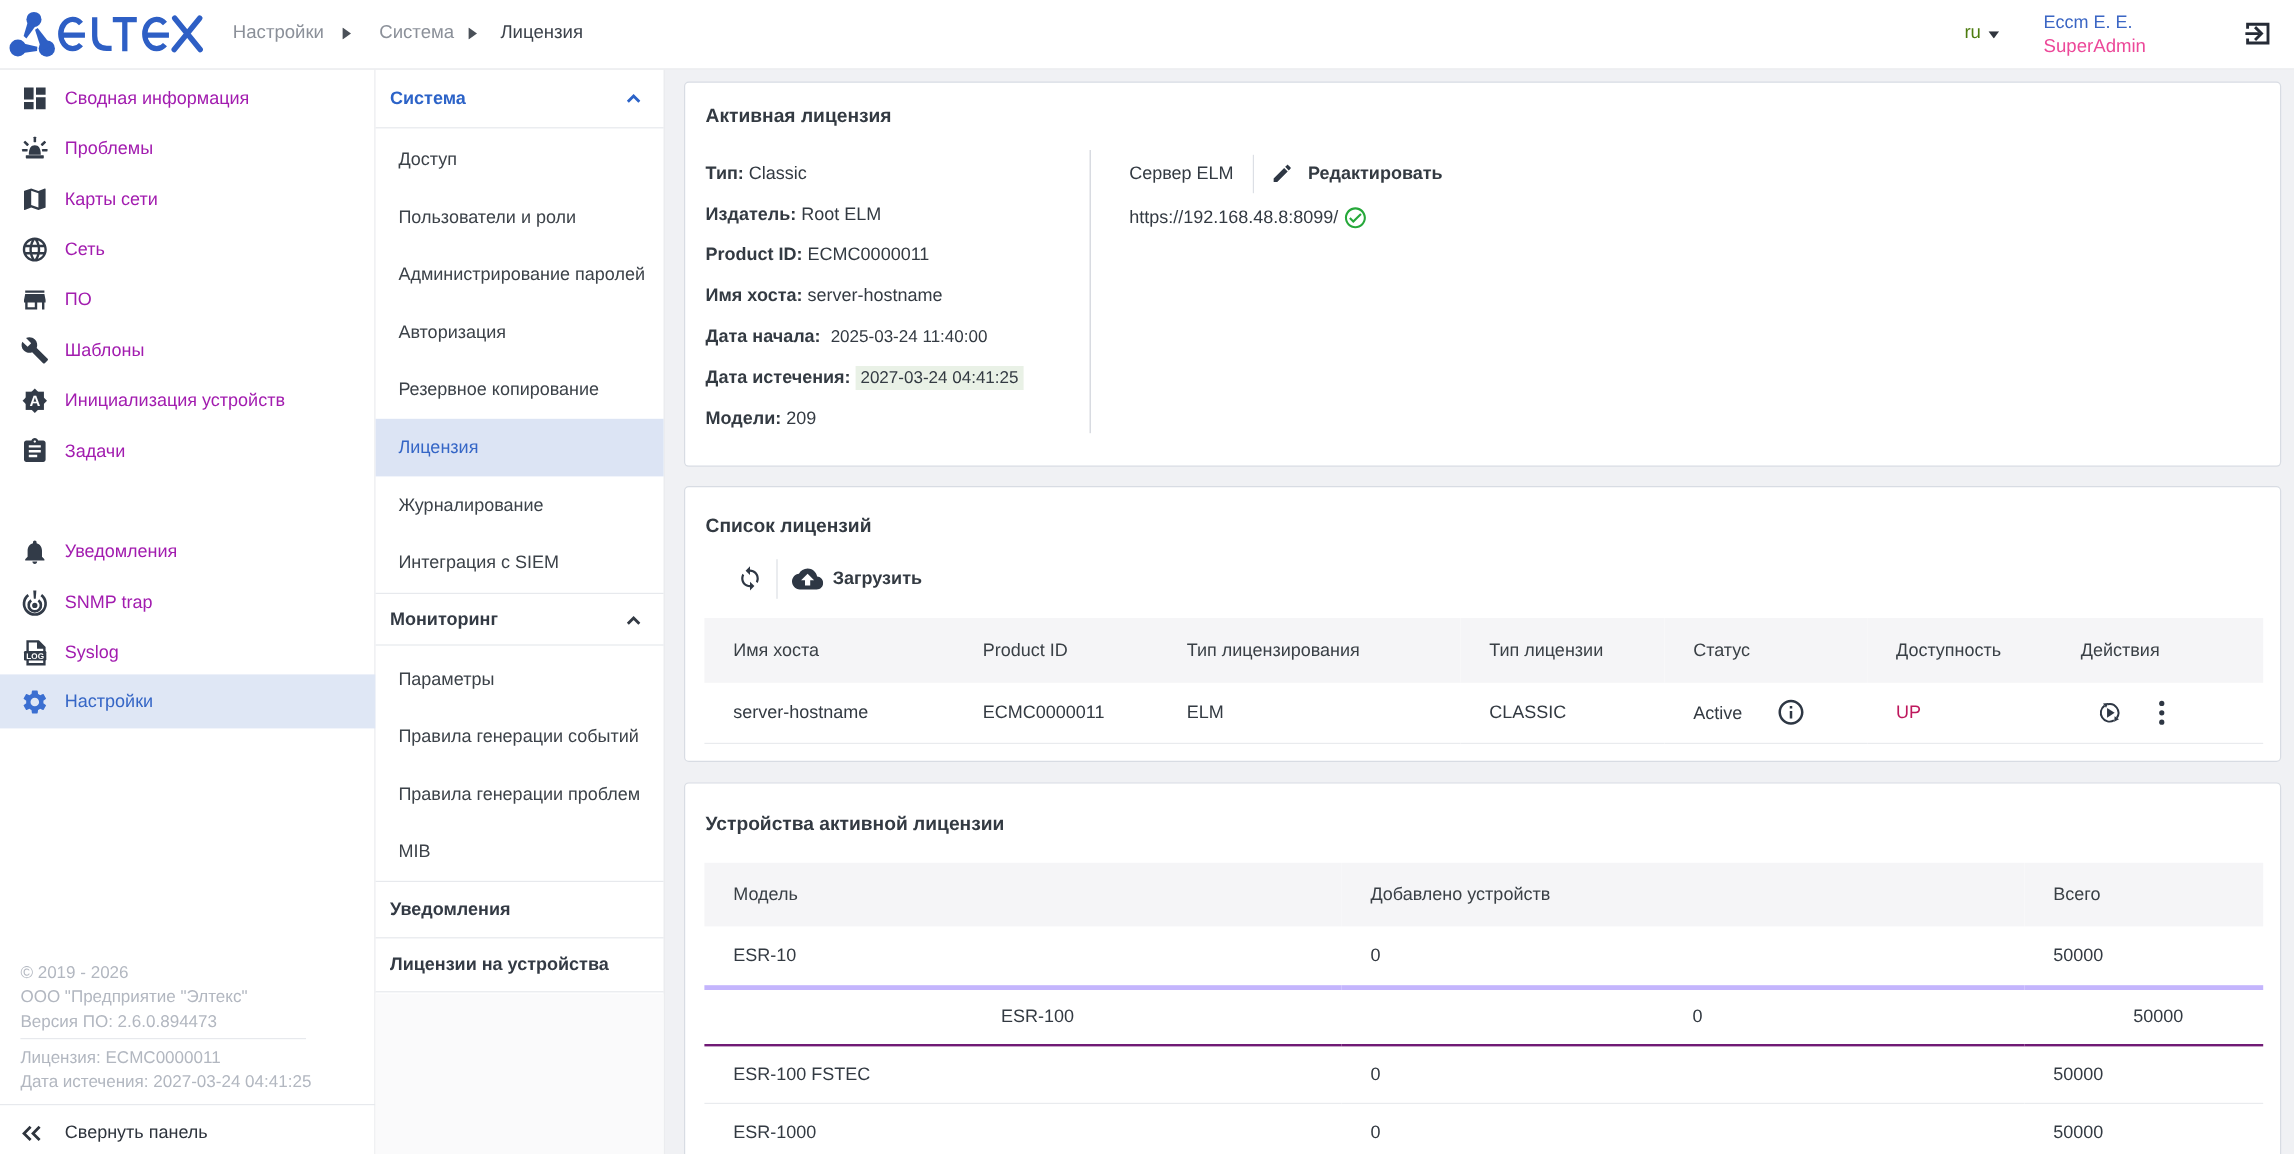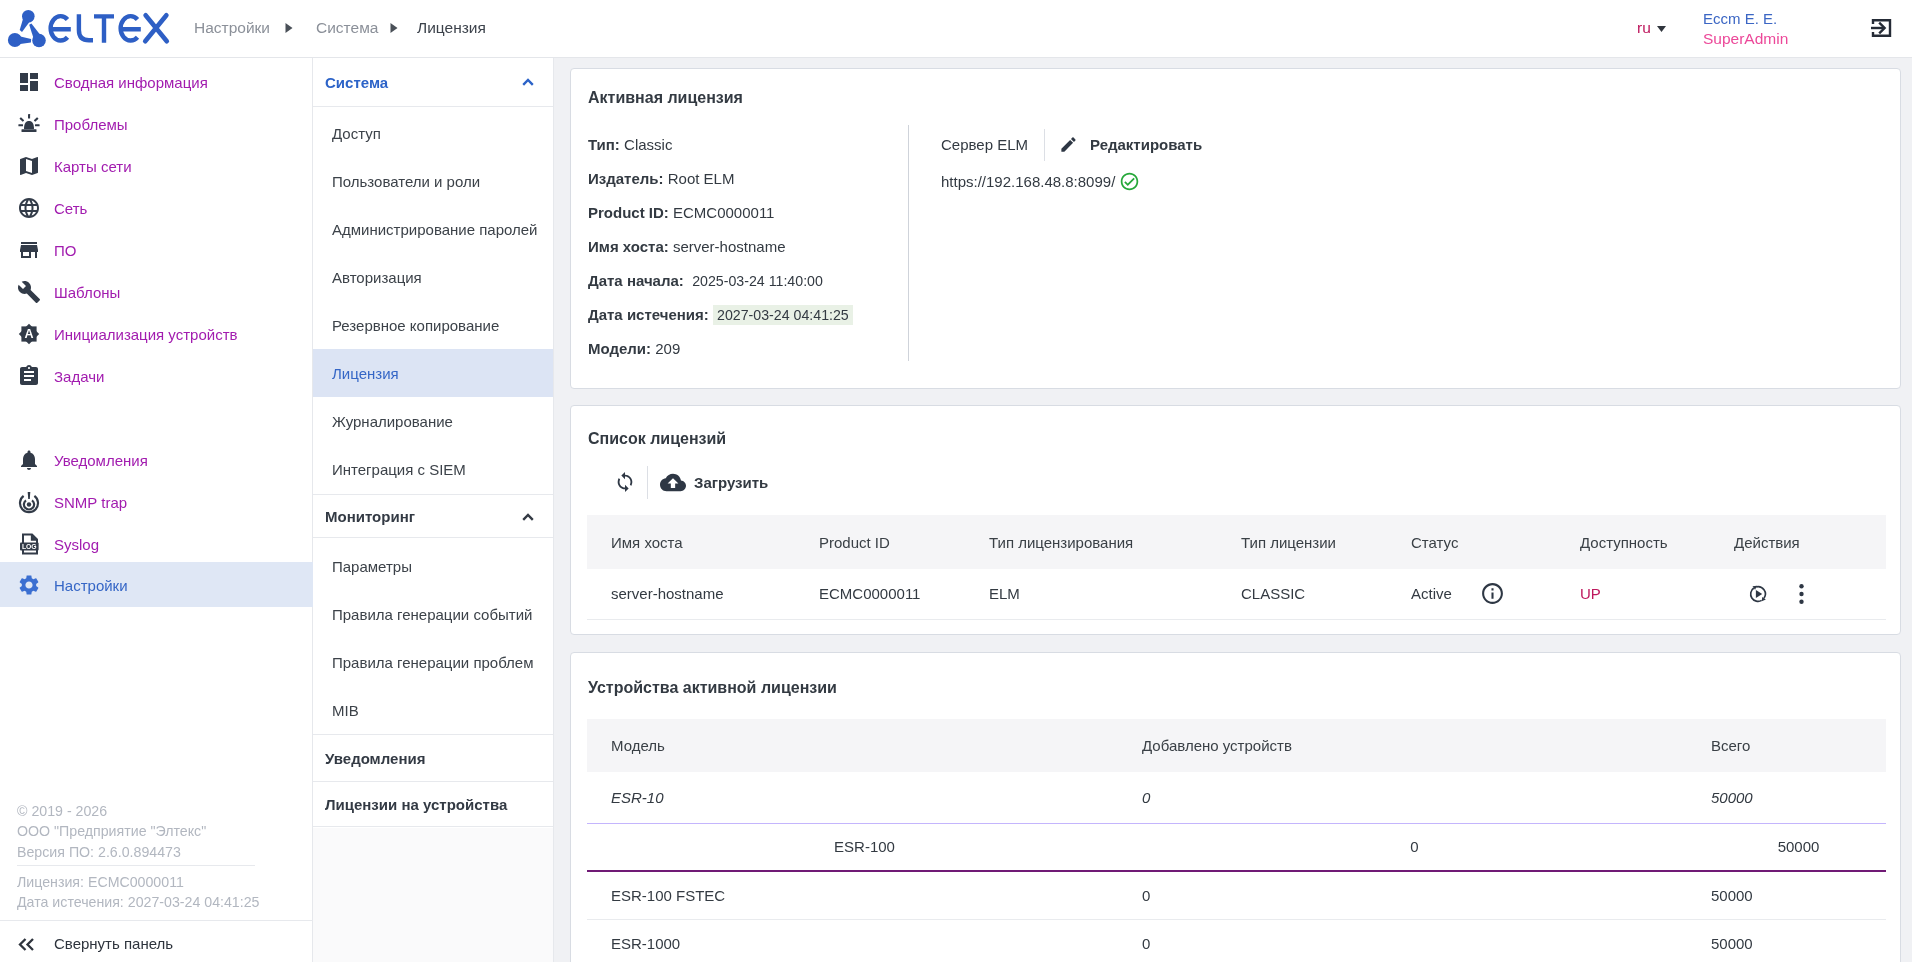--- a/index.html
+++ b/index.html
@@ -52,21 +52,21 @@
   <span class="abs crumb-g" style="left:194px; top:19px;">Настройки</span>
   <svg class="abs" style="left:285px; top:23px;" width="8" height="10" viewBox="0 0 8 10">
       <path d="M0.5 0 L7.5 5 L0.5 10 Z" fill="#4a5058"></path>
     </svg>
   <span class="abs crumb-g" style="left:316px; top:19px;">Система</span>
   <svg class="abs" style="left:390px; top:23px;" width="8" height="10" viewBox="0 0 8 10">
       <path d="M0.5 0 L7.5 5 L0.5 10 Z" fill="#4a5058"></path>
     </svg>
   <span class="abs crumb-d" style="left:417px; top:19px;">Лицензия</span>
 
-  <span class="abs" style="left:1637px; top:19px; font-size:15.5px; color:#be185d;">ru</span>
+  <span class="abs" style="left:1637px; top:19px; font-size:15.5px; color:#4d7c0f;">ru</span>
   <svg class="abs" style="left:1657px; top:26px;" width="9" height="6" viewBox="0 0 9 6">
       <path d="M0 0 L9 0 L4.5 6 Z" fill="#30353d"></path>
     </svg>
   <span class="abs" style="left:1703px; top:10px; font-size:15px; color:#3b66c4;">Eccm E. E.</span>
   <span class="abs" style="left:1703px; top:30px; font-size:15.5px; color:#ec4899;">SuperAdmin</span>
   <svg class="abs" style="left:1871px; top:18px;" width="21" height="20" viewBox="0 0 21 20">
     <path d="M2 6 V2.2 H19 V17.8 H2 V14" fill="none" stroke="#252b36" stroke-width="2.4"></path>
     <path d="M0 10 H12" stroke="#252b36" stroke-width="2.4"></path>
     <path d="M8.2 4.6 L13.6 10 L8.2 15.4" fill="none" stroke="#252b36" stroke-width="2.4"></path>
   </svg>
@@ -331,21 +331,21 @@
         <col style="width:199px">
       </colgroup>
     <thead>
         <tr style="height:53px;">
           <td>Модель</td>
           <td>Добавлено устройств</td>
           <td>Всего</td>
         </tr>
       </thead>
     <tbody>
-      <tr style="height:51px; border-bottom:1px solid #c4b5fd;font-style:italic;">
+      <tr style="height:51px; border-bottom:4px solid #c4b5fd;">
           <td>ESR-10</td>
           <td>0</td>
           <td>50000</td>
         </tr>
       <tr style="height:48px; border-bottom:2px solid #701a75;text-align:center;">
           <td>ESR-100</td>
           <td>0</td>
           <td>50000</td>
         </tr>
       <tr style="height:48px; border-bottom:1px solid #e9ebee;">

